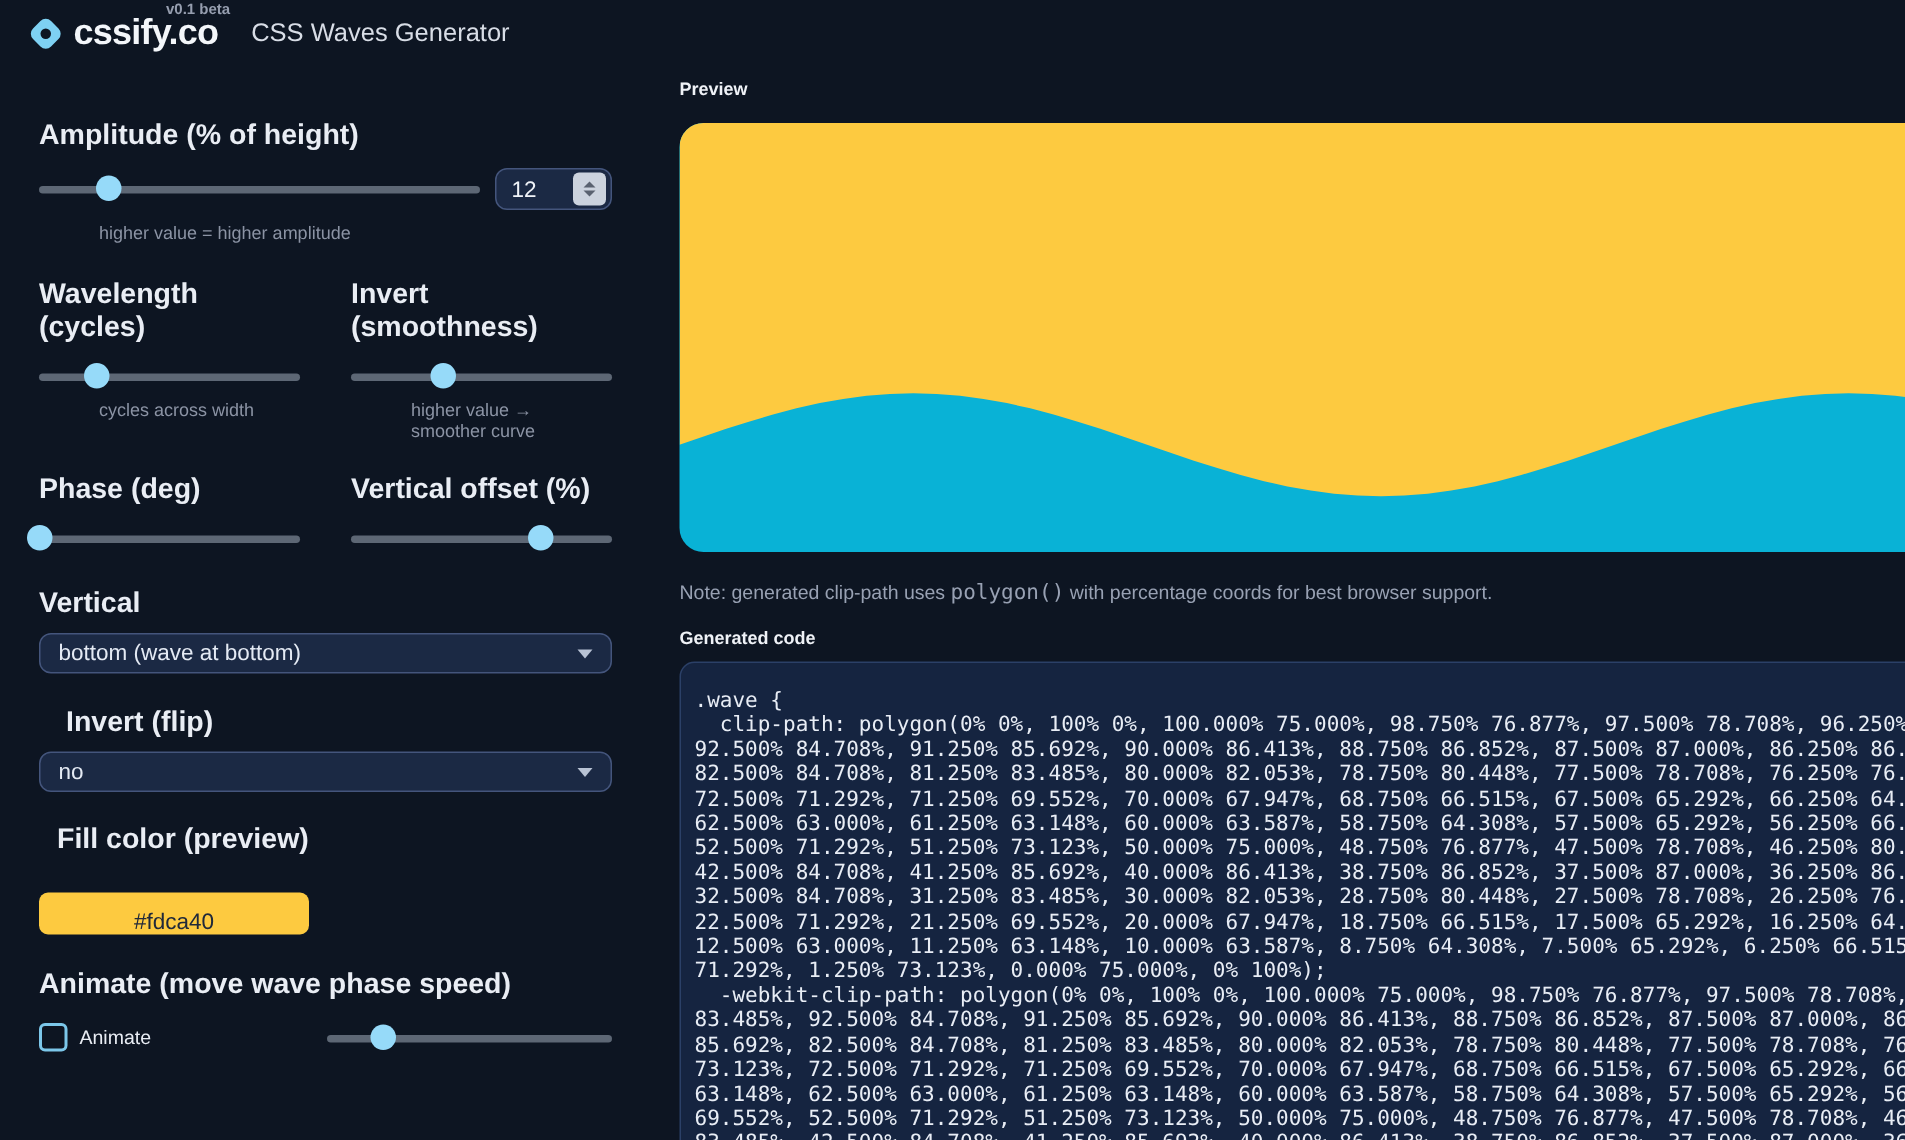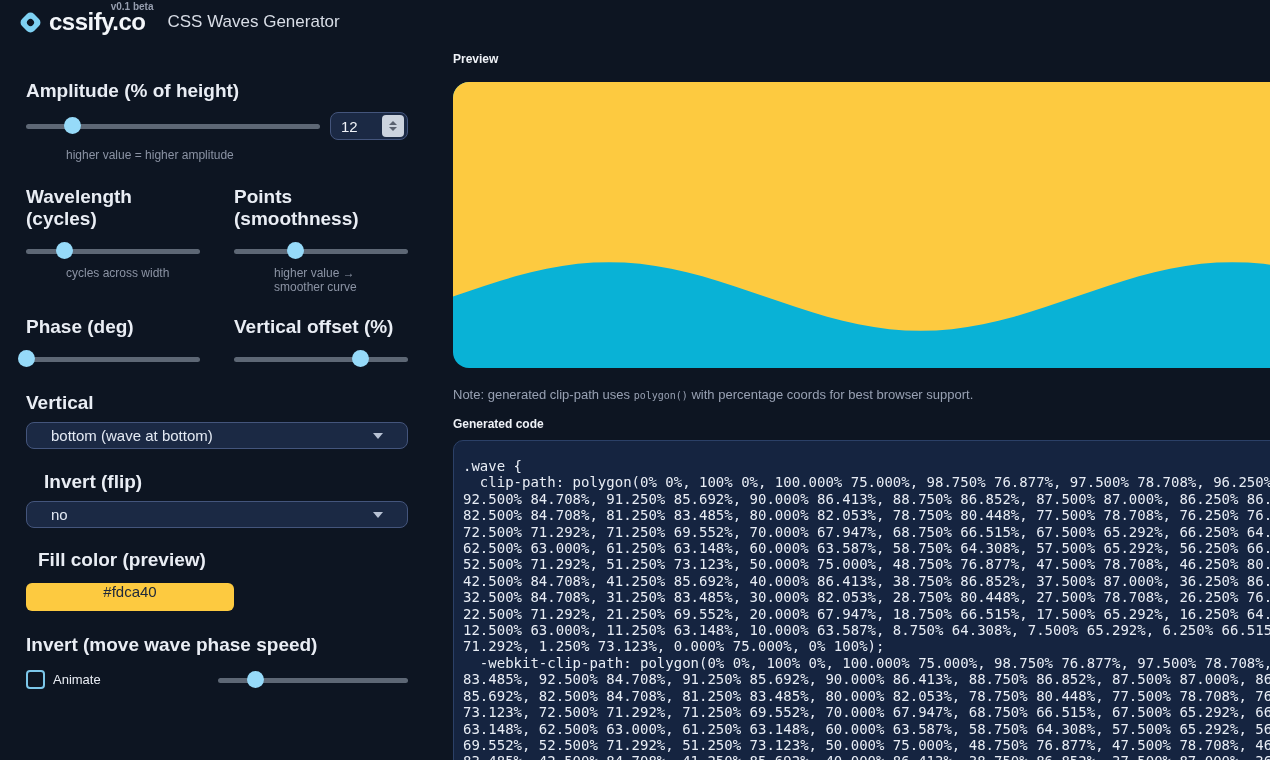--- a/index.html
+++ b/index.html
@@ -42,44 +42,44 @@
   .spinner i{width:0;height:0;border-left:4px solid transparent;border-right:4px solid transparent;}
   .spinner .up{border-bottom:4px solid #5a6270;}
   .spinner .down{border-top:4px solid #5a6270;}
 
   .row2{display:grid;grid-template-columns:1fr 1fr;column-gap:34px;}
   .cell .slider{margin-top:12px;}
   .cell .hint{margin-top:6px;}
 
   .select{height:27px;box-sizing:border-box;margin-top:8px;
     background:#1b2944;border:1px solid #44557c;border-radius:8px;
-    display:flex;align-items:center;justify-content:space-between;padding:0 24px;}
+    display:flex;align-items:center;justify-content:space-between;padding:0 12px;}
   .select .sel-value{font-size:15px;color:#e4eaf4;}
   .caret{width:0;height:0;border-left:5px solid transparent;border-right:5px solid transparent;
     border-top:6px solid #b8c2d4;}
 
-  .swatch{width:208px;height:28px;margin-top:12px;border-radius:6px;
-    display:flex;align-items:flex-start;justify-content:center;}
+  .swatch{width:180px;height:28px;margin-top:24px;border-radius:6px;
+    display:flex;align-items:flex-end;justify-content:center;}
   .swatch-text{font-size:15px;color:#20293a;}
 
   .anim-row{display:flex;align-items:center;margin-top:14px;}
   .checkbox{width:15px;height:15px;border:2px solid #7cc7ea;border-radius:4px;
     background:transparent;flex:none;}
   .cb-label{font-size:13px;color:#e9edf4;margin-left:8px;}
   .anim-row .slider{flex:none;width:190px;margin-left:auto;}
 
   .mt-sec{margin-top:24px;}
 
   
   .main{flex:1;padding-top:52px;}
   .section-label{font-size:12px;font-weight:700;color:#eff2f7;}
   .preview-box{height:286px;margin-top:16px;border-radius:16px;overflow:hidden;position:relative;}
   .wave-fill{position:absolute;left:0;top:0;right:0;bottom:0;}
   .note{margin-top:19px;font-size:13px;color:#98a1b3;}
-  .note .mono{font-family:"DejaVu Sans Mono",monospace;font-size:10px;}
+  .note .mono{font-family:"DejaVu Sans Mono",monospace;font-size:14px;}
   .code-label{margin-top:15px;}
   pre.code{margin:9px 0 0 0;width:140.5ch;box-sizing:content-box;
     background:#152440;border:1px solid #2b4067;border-radius:10px;
     padding:17px 9px 16px 9px;
     font-family:"DejaVu Sans Mono",monospace;font-size:14px;line-height:16.4px;
     color:#e8edf5;white-space:pre-wrap;word-break:normal;overflow-wrap:normal;}
 </style>
 </head>
 <body>
 
@@ -116,21 +116,21 @@
       <div class="row2 mt-sec">
         <div class="cell">
           <div class="ctl-label">Wavelength (cycles)</div>
           <div class="slider">
             <div class="track"></div>
             <div class="thumb" style="left: 22%;"></div>
           </div>
           <div class="hint">cycles across width</div>
         </div>
         <div class="cell">
-          <div class="ctl-label">Points (smoothness)</div>
+          <div class="ctl-label">Invert (smoothness)</div>
           <div class="slider">
             <div class="track"></div>
             <div class="thumb" style="left: 35%;"></div>
           </div>
           <div class="hint">higher value → smoother curve</div>
         </div>
       </div>
 
       <div class="row2" style="margin-top:22px;">
         <div class="cell">
@@ -159,21 +159,21 @@
       <div class="select">
         <span class="sel-value">no</span>
         <span class="caret"></span>
       </div>
 
       <div class="ctl-label" style="margin-top:21px;padding-left:12px;">Fill color (preview)</div>
       <div class="swatch" id="fillSwatch" style="background: rgb(253, 202, 64);">
         <span class="swatch-text">#fdca40</span>
       </div>
 
-      <div class="ctl-label" style="margin-top:23px;">Invert (move wave phase speed)</div>
+      <div class="ctl-label" style="margin-top:23px;">Animate (move wave phase speed)</div>
       <div class="anim-row">
         <span class="checkbox"></span>
         <span class="cb-label">Animate</span>
         <div class="slider">
           <div class="track"></div>
           <div class="thumb" style="left: 19.5%;"></div>
         </div>
       </div>
 
     </div>

